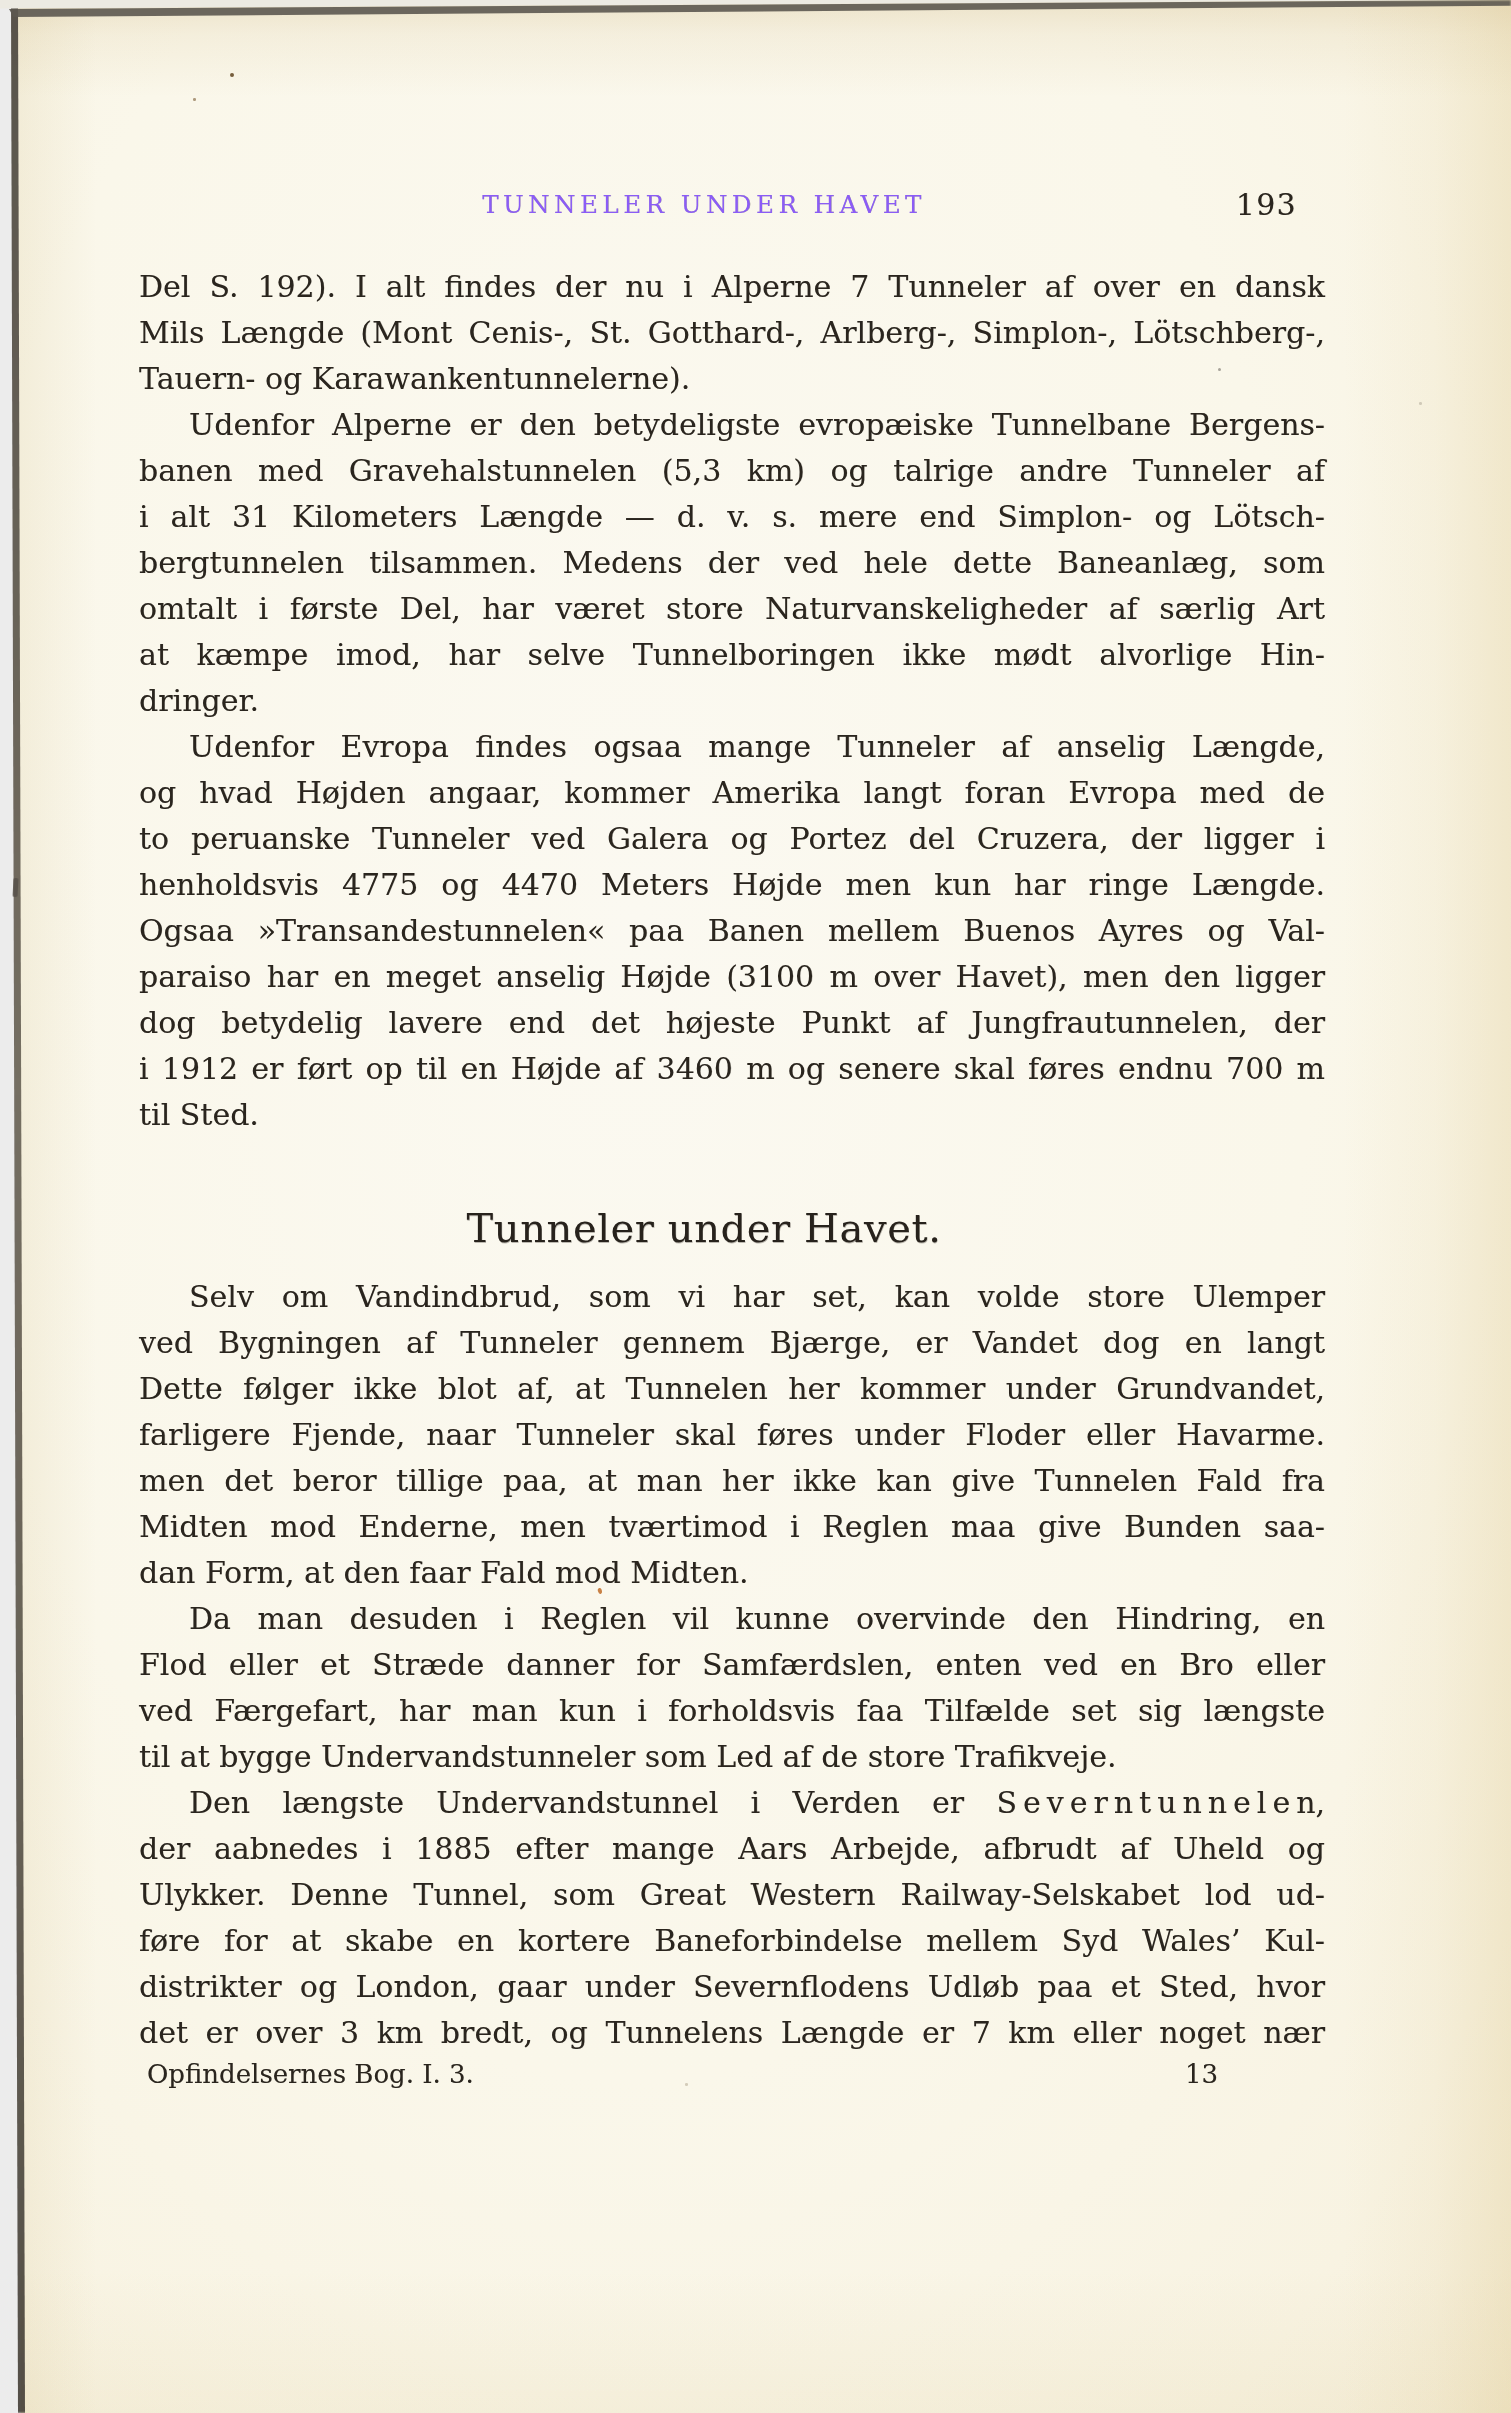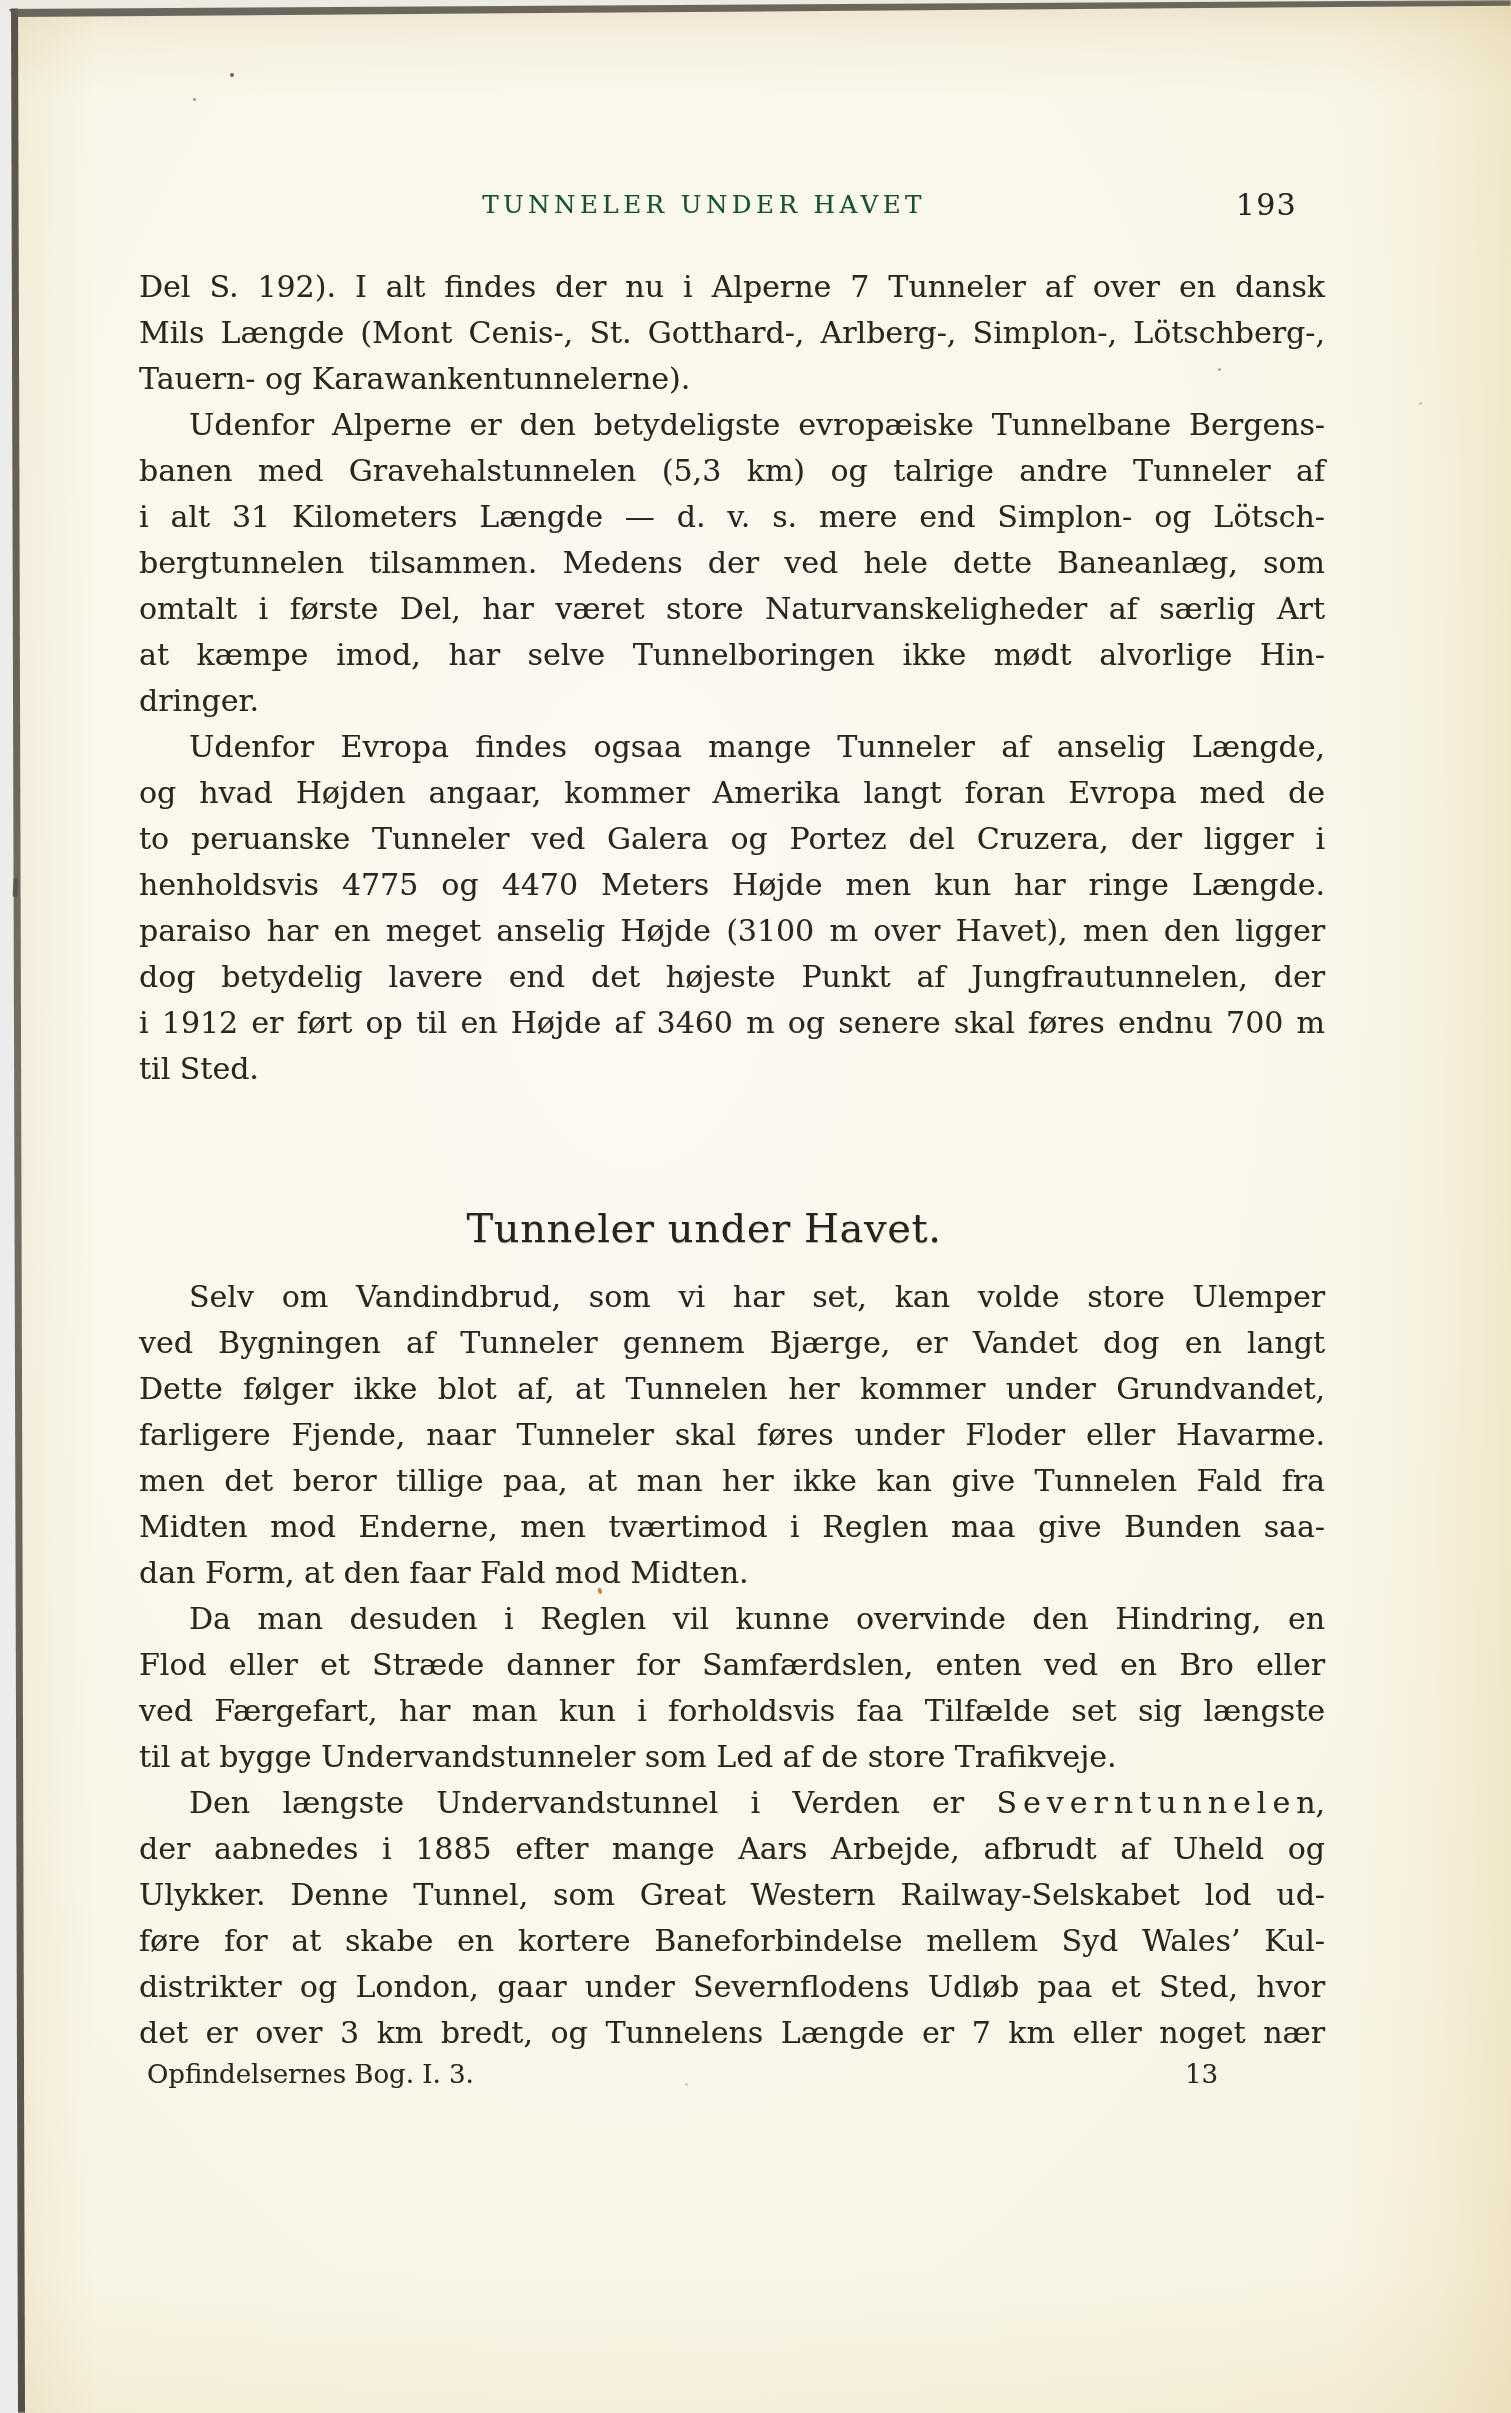--- a/index.html
+++ b/index.html
@@ -62,21 +62,21 @@
   .text-col{
     position:absolute;left:111px;width:1186px;
     color:#2a251e;
   }
   .header-row{
     top:182px;height:45px;line-height:45px;
     text-align:center;
   }
   .running-header{
     font-size:24.5px;letter-spacing:4.5px;
-    color:#14532d;
+    color:#8b5cf6;
     text-shadow:0.3px 0.3px 0 rgba(43,38,31,0.35);
   }
   .page-number{
     position:absolute;right:0;top:0;
     font-size:30px;letter-spacing:1.3px;color:#2a251e;
     text-shadow:0.3px 0.3px 0 rgba(43,38,31,0.35);
   }
   .body-block{
     font-size:30px;
     margin-left:28px;
@@ -139,20 +139,21 @@
       <div class="line">banen med Gravehalstunnelen (5,3 km) og talrige andre Tunneler af</div>
       <div class="line">i alt 31 Kilometers Længde — d. v. s. mere end Simplon- og Lötsch-</div>
       <div class="line">bergtunnelen tilsammen. Medens der ved hele dette Baneanlæg, som</div>
       <div class="line">omtalt i første Del, har været store Naturvanskeligheder af særlig Art</div>
       <div class="line">at kæmpe imod, har selve Tunnelboringen ikke mødt alvorlige Hin-</div>
       <div class="line plast">dringer.</div>
       <div class="line ind">Udenfor Evropa findes ogsaa mange Tunneler af anselig Længde,</div>
       <div class="line">og hvad Højden angaar, kommer Amerika langt foran Evropa med de</div>
       <div class="line">to peruanske Tunneler ved Galera og Portez del Cruzera, der ligger i</div>
       <div class="line">henholdsvis 4775 og 4470 Meters Højde men kun har ringe Længde.</div>
+      <div class="line">Ogsaa »Transandestunnelen« paa Banen mellem Buenos Ayres og Val-</div>
       <div class="line">paraiso har en meget anselig Højde (3100 m over Havet), men den ligger</div>
       <div class="line">dog betydelig lavere end det højeste Punkt af Jungfrautunnelen, der</div>
       <div class="line">i 1912 er ført op til en Højde af 3460 m og senere skal føres endnu 700 m</div>
       <div class="line plast">til Sted.</div>
     </div>
 
   <div class="text-col section-heading">Tunneler under Havet.</div>
 
   <div id="block2" class="text-col body-block">
       <div class="line ind">Selv om Vandindbrud, som vi har set, kan volde store Ulemper</div>

